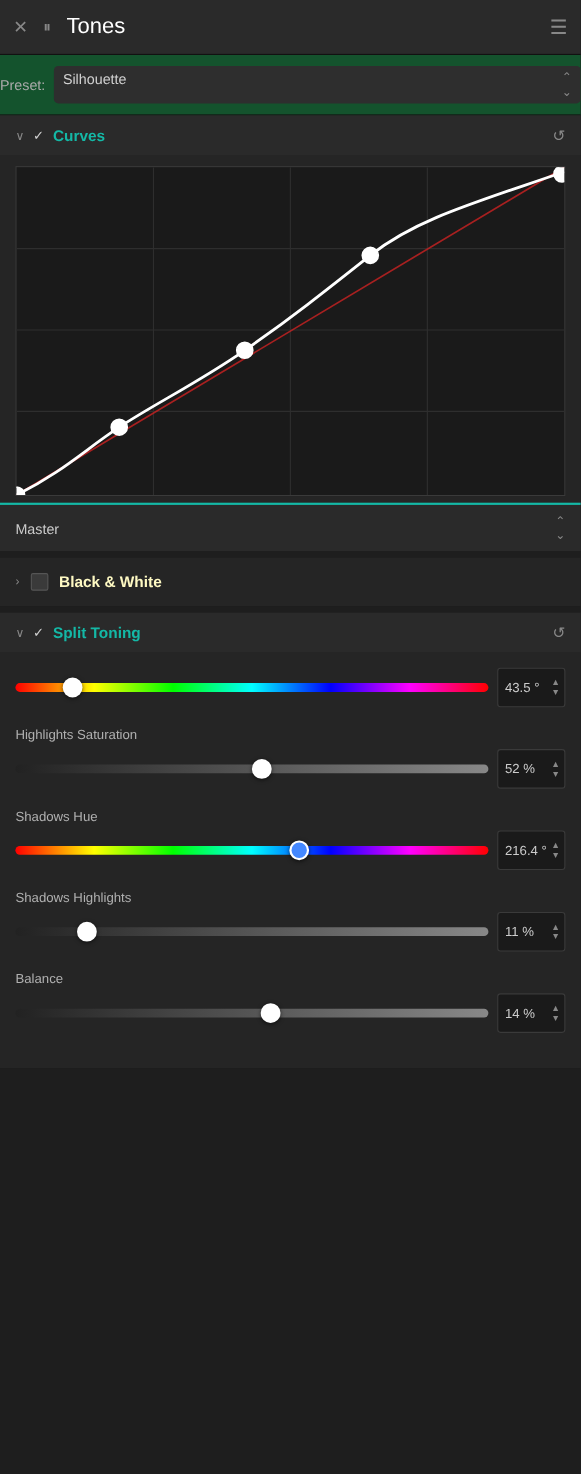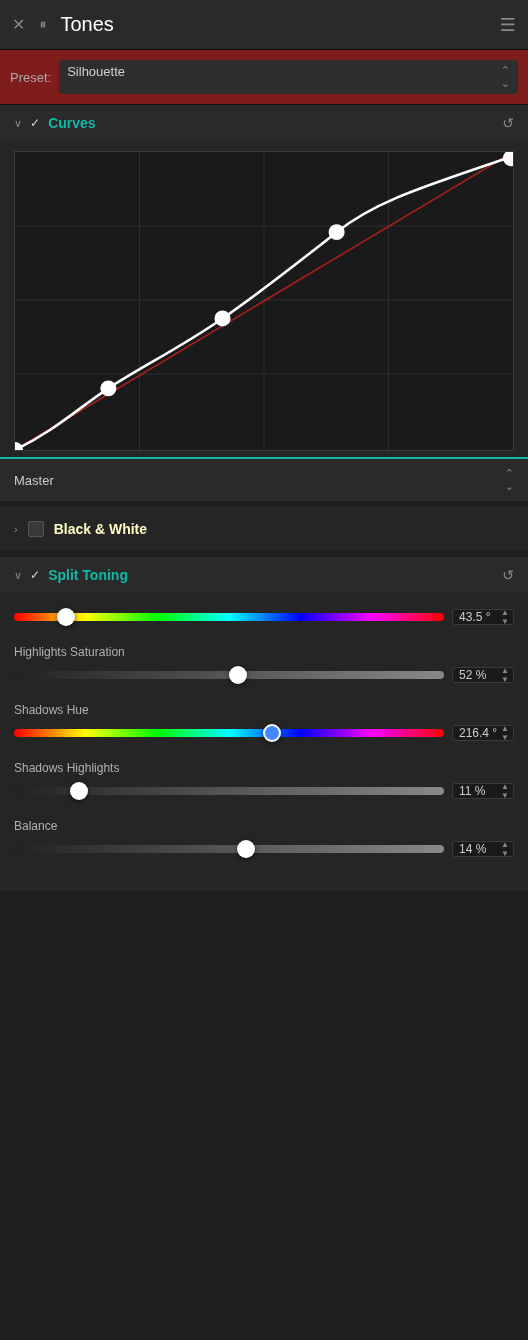--- a/index.html
+++ b/index.html
@@ -21,22 +21,22 @@
       height: 50px;
       border-bottom: 1px solid #111;
     }
     .header-left { display: flex; align-items: center; gap: 14px; }
     .header-title { font-size: 20px; font-weight: 400; color: #fff; }
 
     
     .preset-row {
       display: flex;
       align-items: center;
-      padding: 10px 10px;
-      background: #7f1d1d;
+      padding: 10px 0;
+      background: #14532d;
       border-bottom: 1px solid #111;
     }
     .preset-label { color: #aaa; margin-right: 8px; }
     .preset-select {
       flex: 1;
       background: #2e2e2e;
       color: #d0d0d0;
       border: none;
       display: flex;
       justify-content: space-between;
@@ -154,21 +154,21 @@
     .thumb-blue {
       background: #4488ff;
       border: 2px solid #fff;
     }
     .value-box {
       background: #1a1a1a;
       border: 1px solid #3a3a3a;
       color: #ccc;
       font-size: 12px;
       width: 62px;
-      height: 16px;
+      height: 36px;
       display: flex;
       align-items: center;
       justify-content: space-between;
       padding: 0 4px 0 6px;
       border-radius: 3px;
     }
     .stepper {
       display: flex;
       flex-direction: column;
       gap: 1px;

